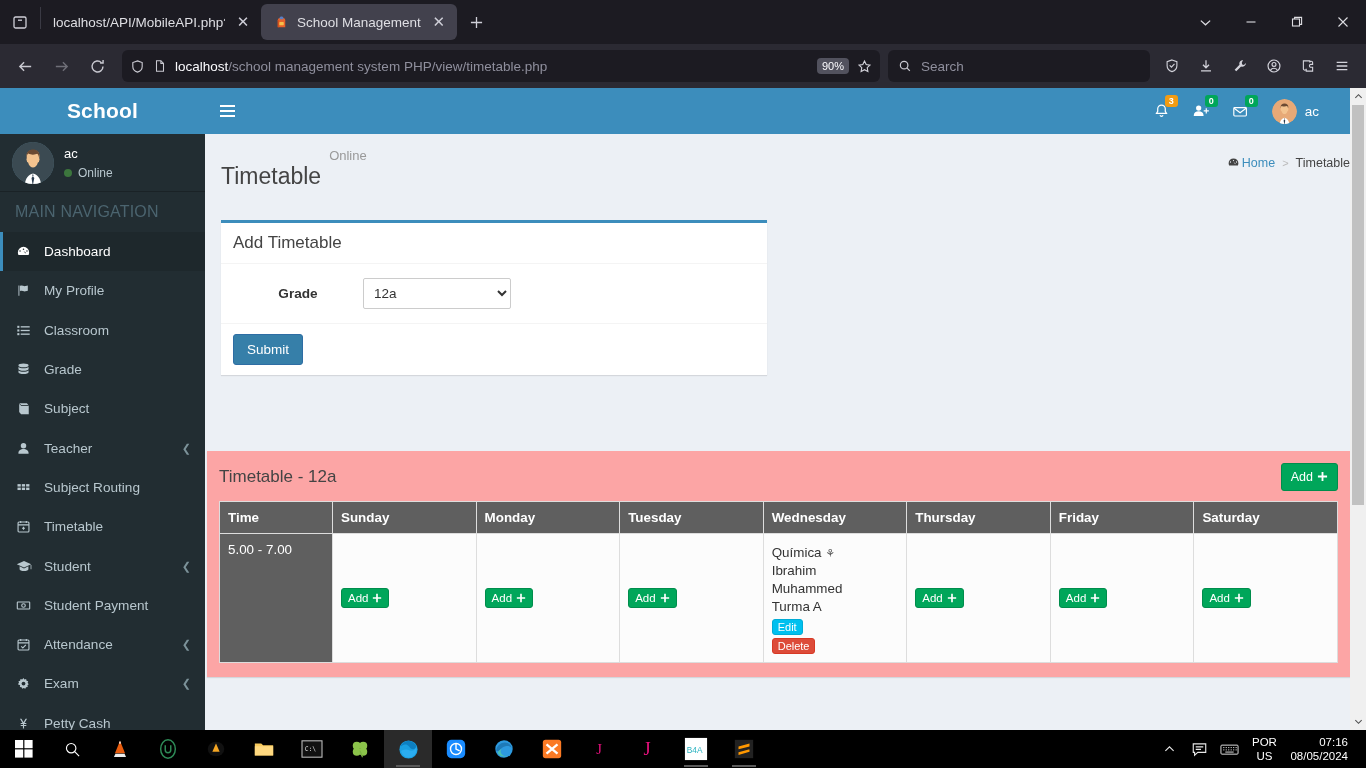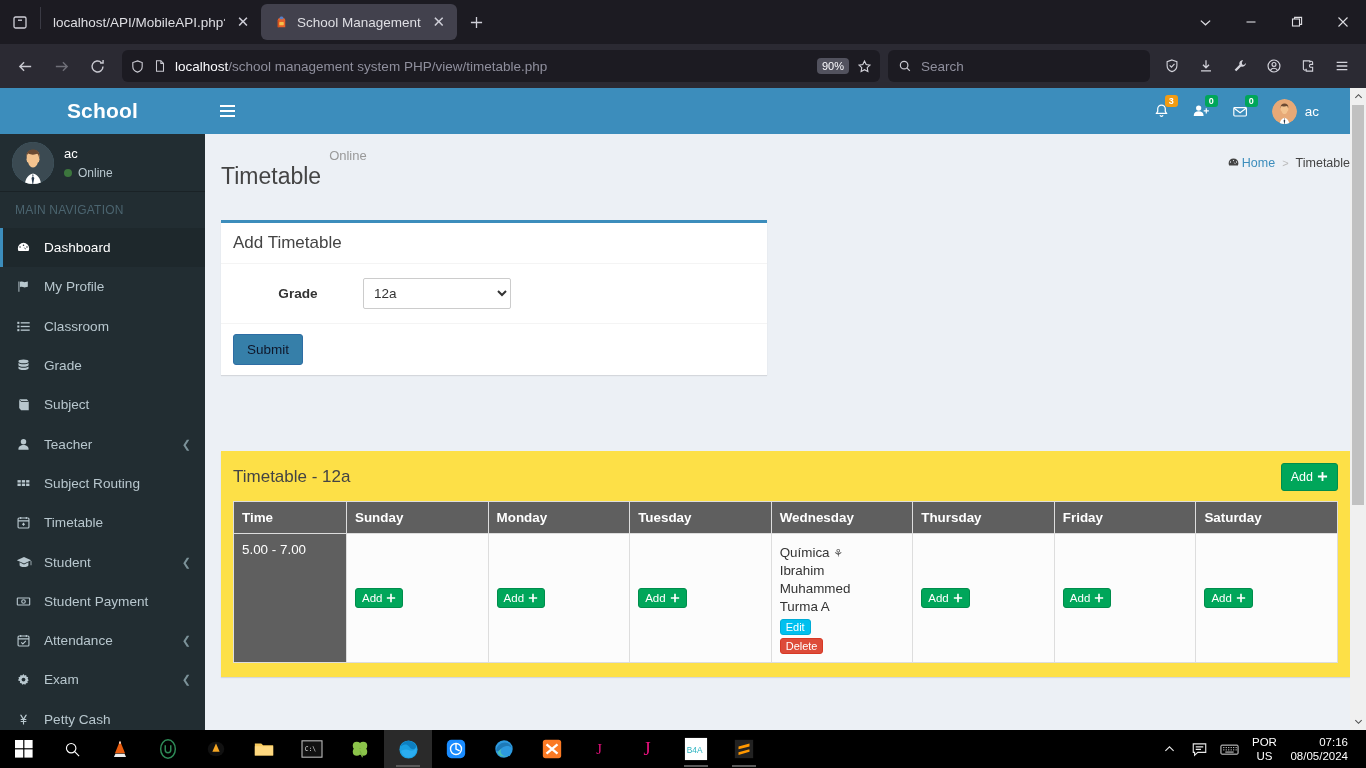--- a/index.html
+++ b/index.html
@@ -66,21 +66,21 @@
   .sidebar { width: 205px; flex: 0 0 205px; background: #222d32; height: 642px; overflow: hidden; }
   .brand {
     height: 46px; background: #3c8dbc; color: #fff; display: flex; align-items: center;
     justify-content: center; font-size: 21px; font-weight: bold; letter-spacing: .2px;
   }
   .userpanel { height: 58px; display: flex; align-items: center; padding: 0 12px; gap: 10px; border-bottom: 1px solid #1a2226; }
   .avatar-img { width: 42px; height: 42px; border-radius: 50%; overflow: hidden; flex: 0 0 42px; background: #4a6572; }
   .userpanel .uname { color: #fff; font-size: 13px; line-height: 16px; }
   .userpanel .ustatus { color: #b8c7ce; font-size: 12px; display: flex; align-items: center; gap: 6px; margin-top: 4px; }
   .dot-online { width: 8px; height: 8px; border-radius: 50%; background: #3c763d; display:inline-block; }
-  .nav-header { color: #4b646f; font-size: 12px; padding: 11px 15px 11px; letter-spacing: .2px; }
+  .nav-header { color: #4b646f; font-size: 16px; padding: 11px 15px 11px; letter-spacing: .2px; }
   .nav-item {
     height: 39.3px; display: flex; align-items: center; gap: 11px; padding: 0 14px;
     color: #b8c7ce; font-size: 13.6px; position: relative;
   }
   .nav-item.active { background: #1e282c; color: #fff; border-left: 3px solid #3c8dbc; padding-left: 11px; }
   .nav-item .ni-ico { width: 19px; flex: 0 0 19px; display: flex; align-items: center; justify-content: center; font-size: 14px; }
   .nav-item .ni-label { flex: 1; }
   .nav-item .ni-caret { color: #7c9299; font-size: 11px; }
 
   
@@ -101,36 +101,36 @@
   .page-title { font-size: 23px; color: #444; font-weight: normal; }
   .page-sub { font-size: 13px; color: #999; margin-left: 8px; }
   .breadcrumb { margin-left: auto; display: flex; align-items: center; gap: 7px; font-size: 12.5px; color: #444; padding-top: 8px; }
   .breadcrumb .bc-home { color: #3c8dbc; display: flex; align-items: flex-start; gap: 2px; }
   .breadcrumb .bc-sep { color: #bbb; font-size: 11px; }
 
   .box {
     background: #fff; border-top: 3px solid #3c8dbc; margin: 14px 16px 0 16px;
     box-shadow: 0 1px 1px rgba(0,0,0,.1);
   }
-  .box-plain { background: #fde047; margin: 14px 16px 0 16px; box-shadow: 0 1px 1px rgba(0,0,0,.1); border-top: 0; }
+  .box-plain { background: #fca5a5; margin: 14px 16px 0 2px; box-shadow: 0 1px 1px rgba(0,0,0,.1); border-top: 0; }
   .box-header { padding: 10px 12px; border-bottom: 1px solid #f4f4f4; display: flex; align-items: center; }
   .box-title { font-size: 17px; color: #444; font-weight: normal; }
   .box-body { padding: 10px 12px; }
   .box-footer { padding: 10px 12px; border-top: 1px solid #f4f4f4; background: #fff; }
 
   .form-row { display: flex; align-items: center; padding: 4px 0; }
   .form-label { width: 130px; flex: 0 0 130px; text-align: center; font-weight: bold; font-size: 13.6px; color: #333; }
   select.form-select {
     width: 148px; height: 31px; font-size: 13.5px; color: #333;
     border: 1px solid #ccc; border-radius: 2px; background: #fff;
     padding: 0 6px; font-family: "Liberation Sans", sans-serif;
   }
   .btn-primary {
     background: #3c6f9c; background: #367fa9; border: 1px solid #2e6da4;
-    color: #0f172a; font-size: 13.5px; padding: 7px 13px; border-radius: 3px;
+    color: #ffffff; font-size: 13.5px; padding: 7px 13px; border-radius: 3px;
     font-family: "Liberation Sans", sans-serif;
   }
   .btn-success {
     background: #00a65a; border: 1px solid #008d4c; color: #fff;
     font-size: 11.5px; padding: 3px 6px; border-radius: 3px; display: inline-flex;
     align-items: center; gap: 4px; font-family: "Liberation Sans", sans-serif;
   }
   .btn-add-lg { font-size: 12.5px; padding: 6px 9px; }
   .btn-info { background: #00c0ef; border: 1px solid #00acd6; color: #fff; font-size: 11px; padding: 1px 5px; border-radius: 3px; font-family: "Liberation Sans", sans-serif; }
   .btn-danger { background: #dd4b39; border: 1px solid #d73925; color: #fff; font-size: 11px; padding: 1px 5px; border-radius: 3px; font-family: "Liberation Sans", sans-serif; }

